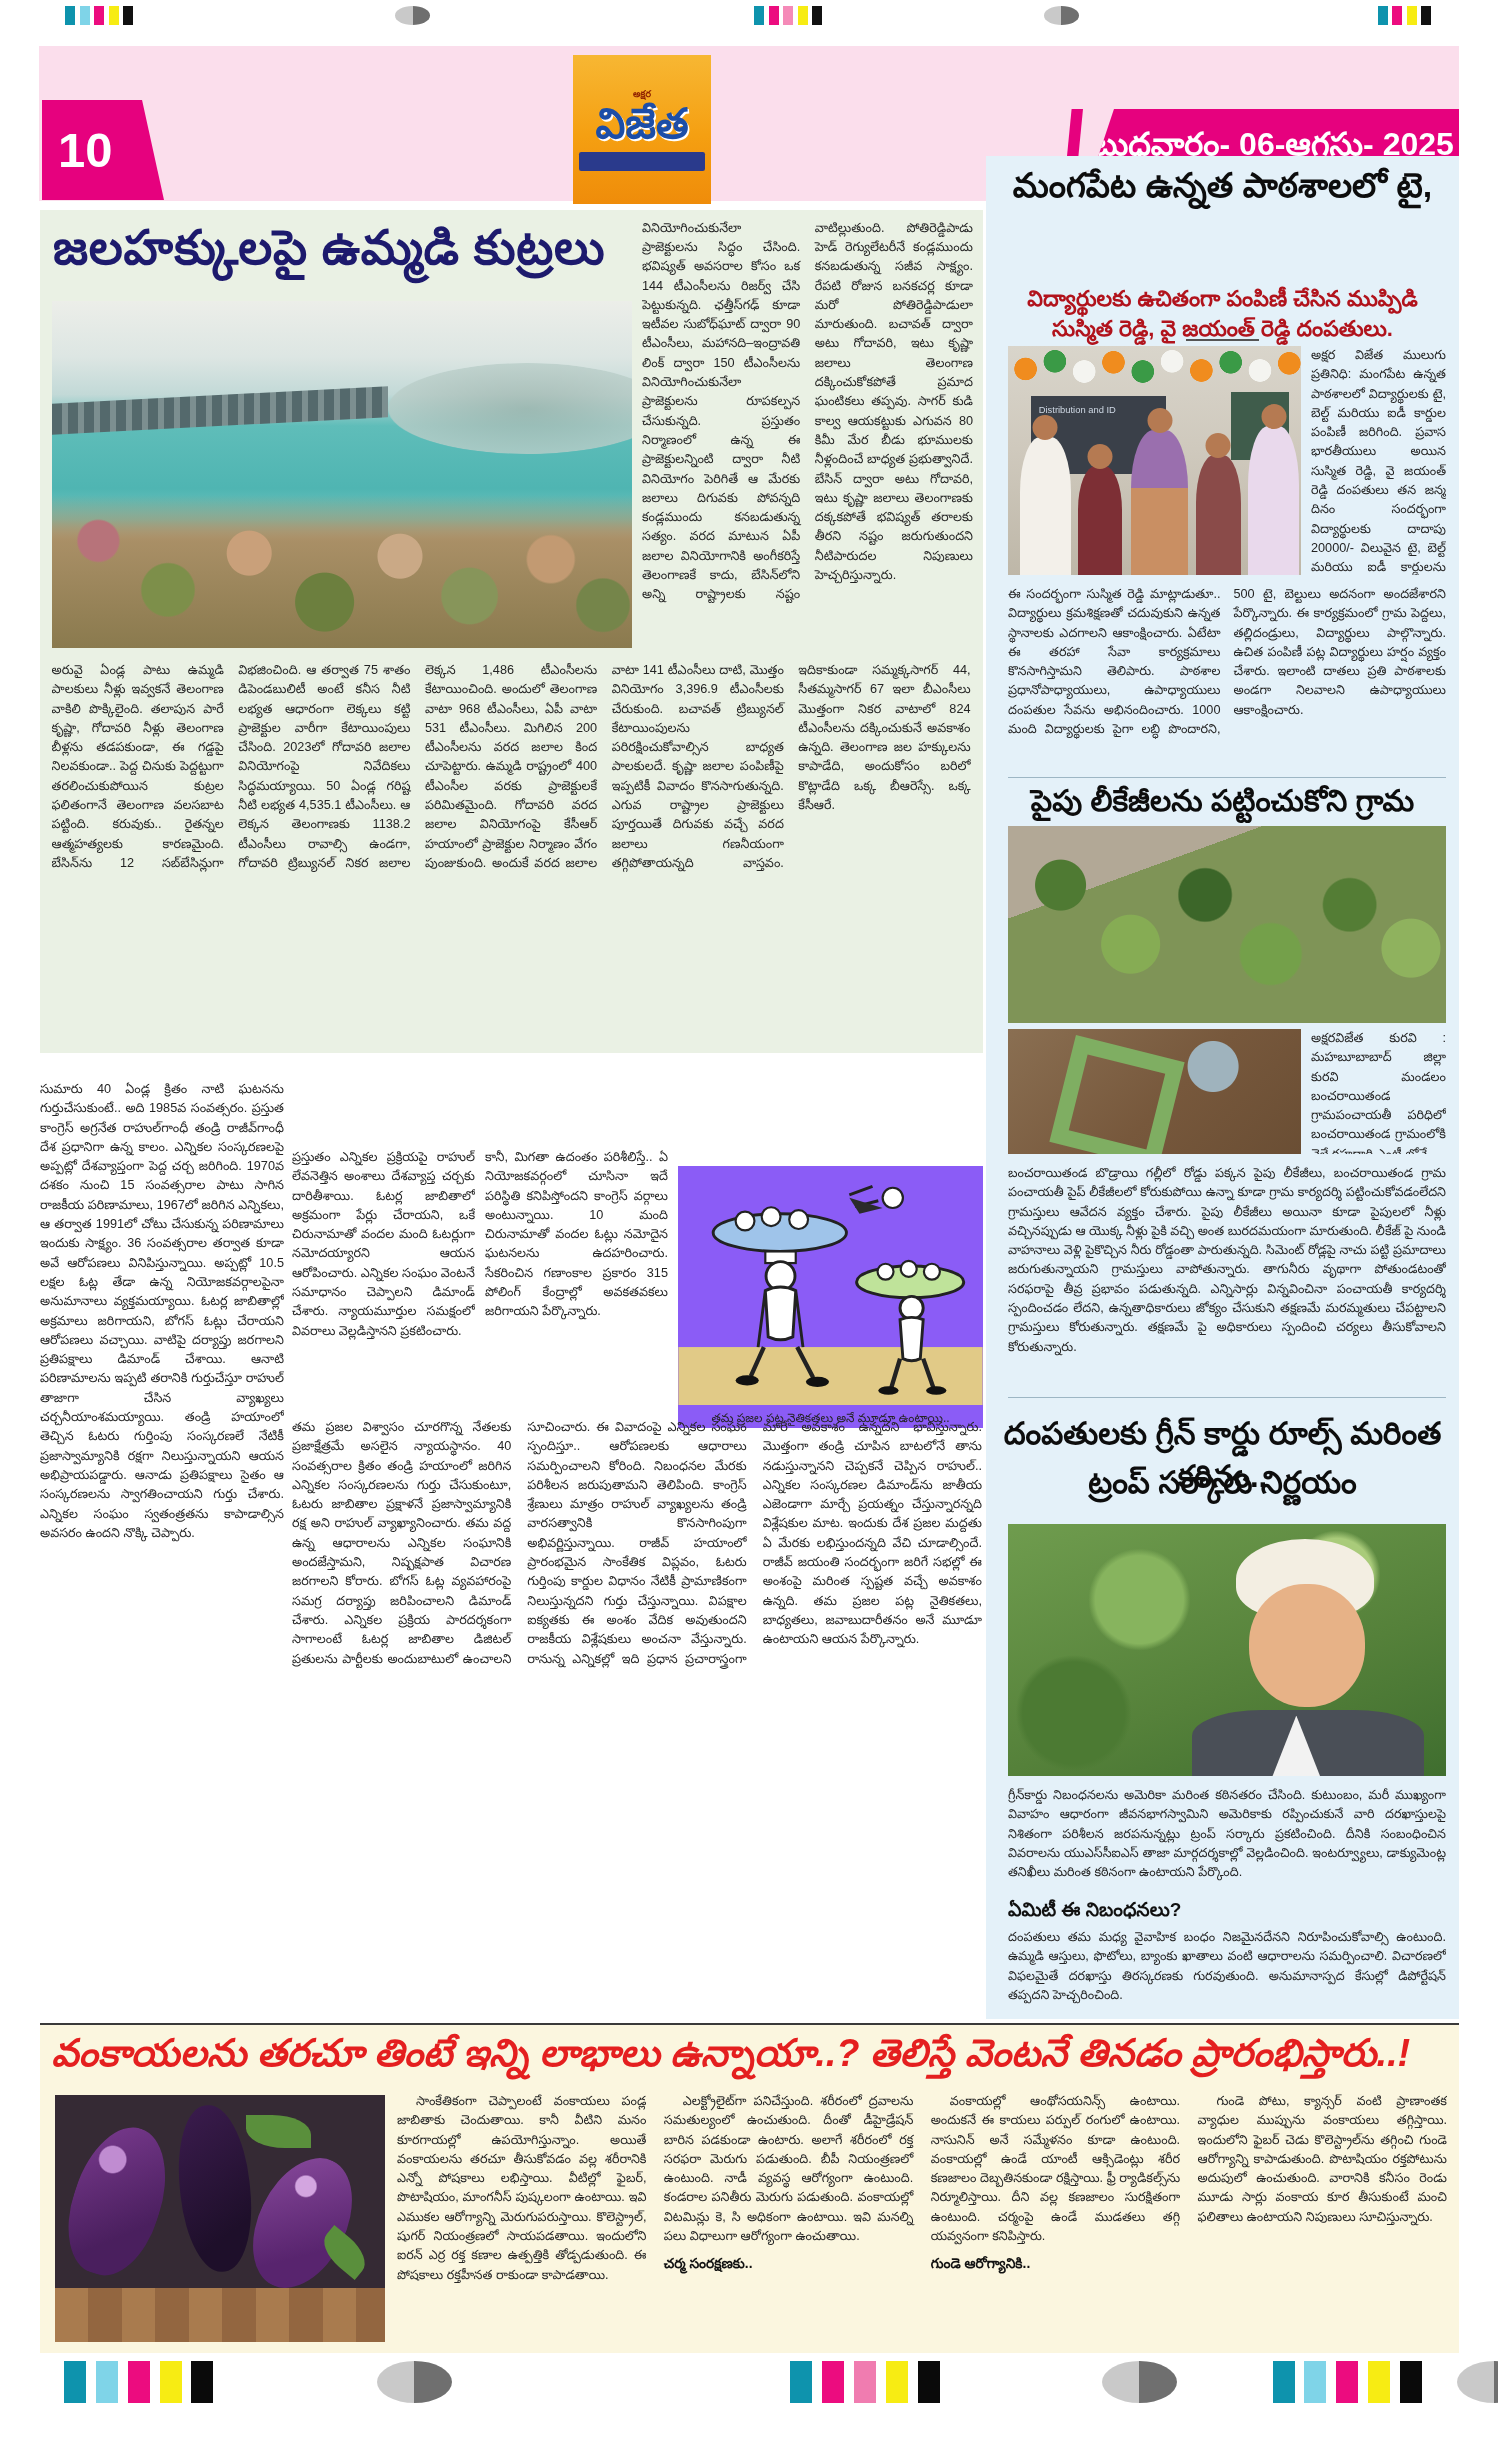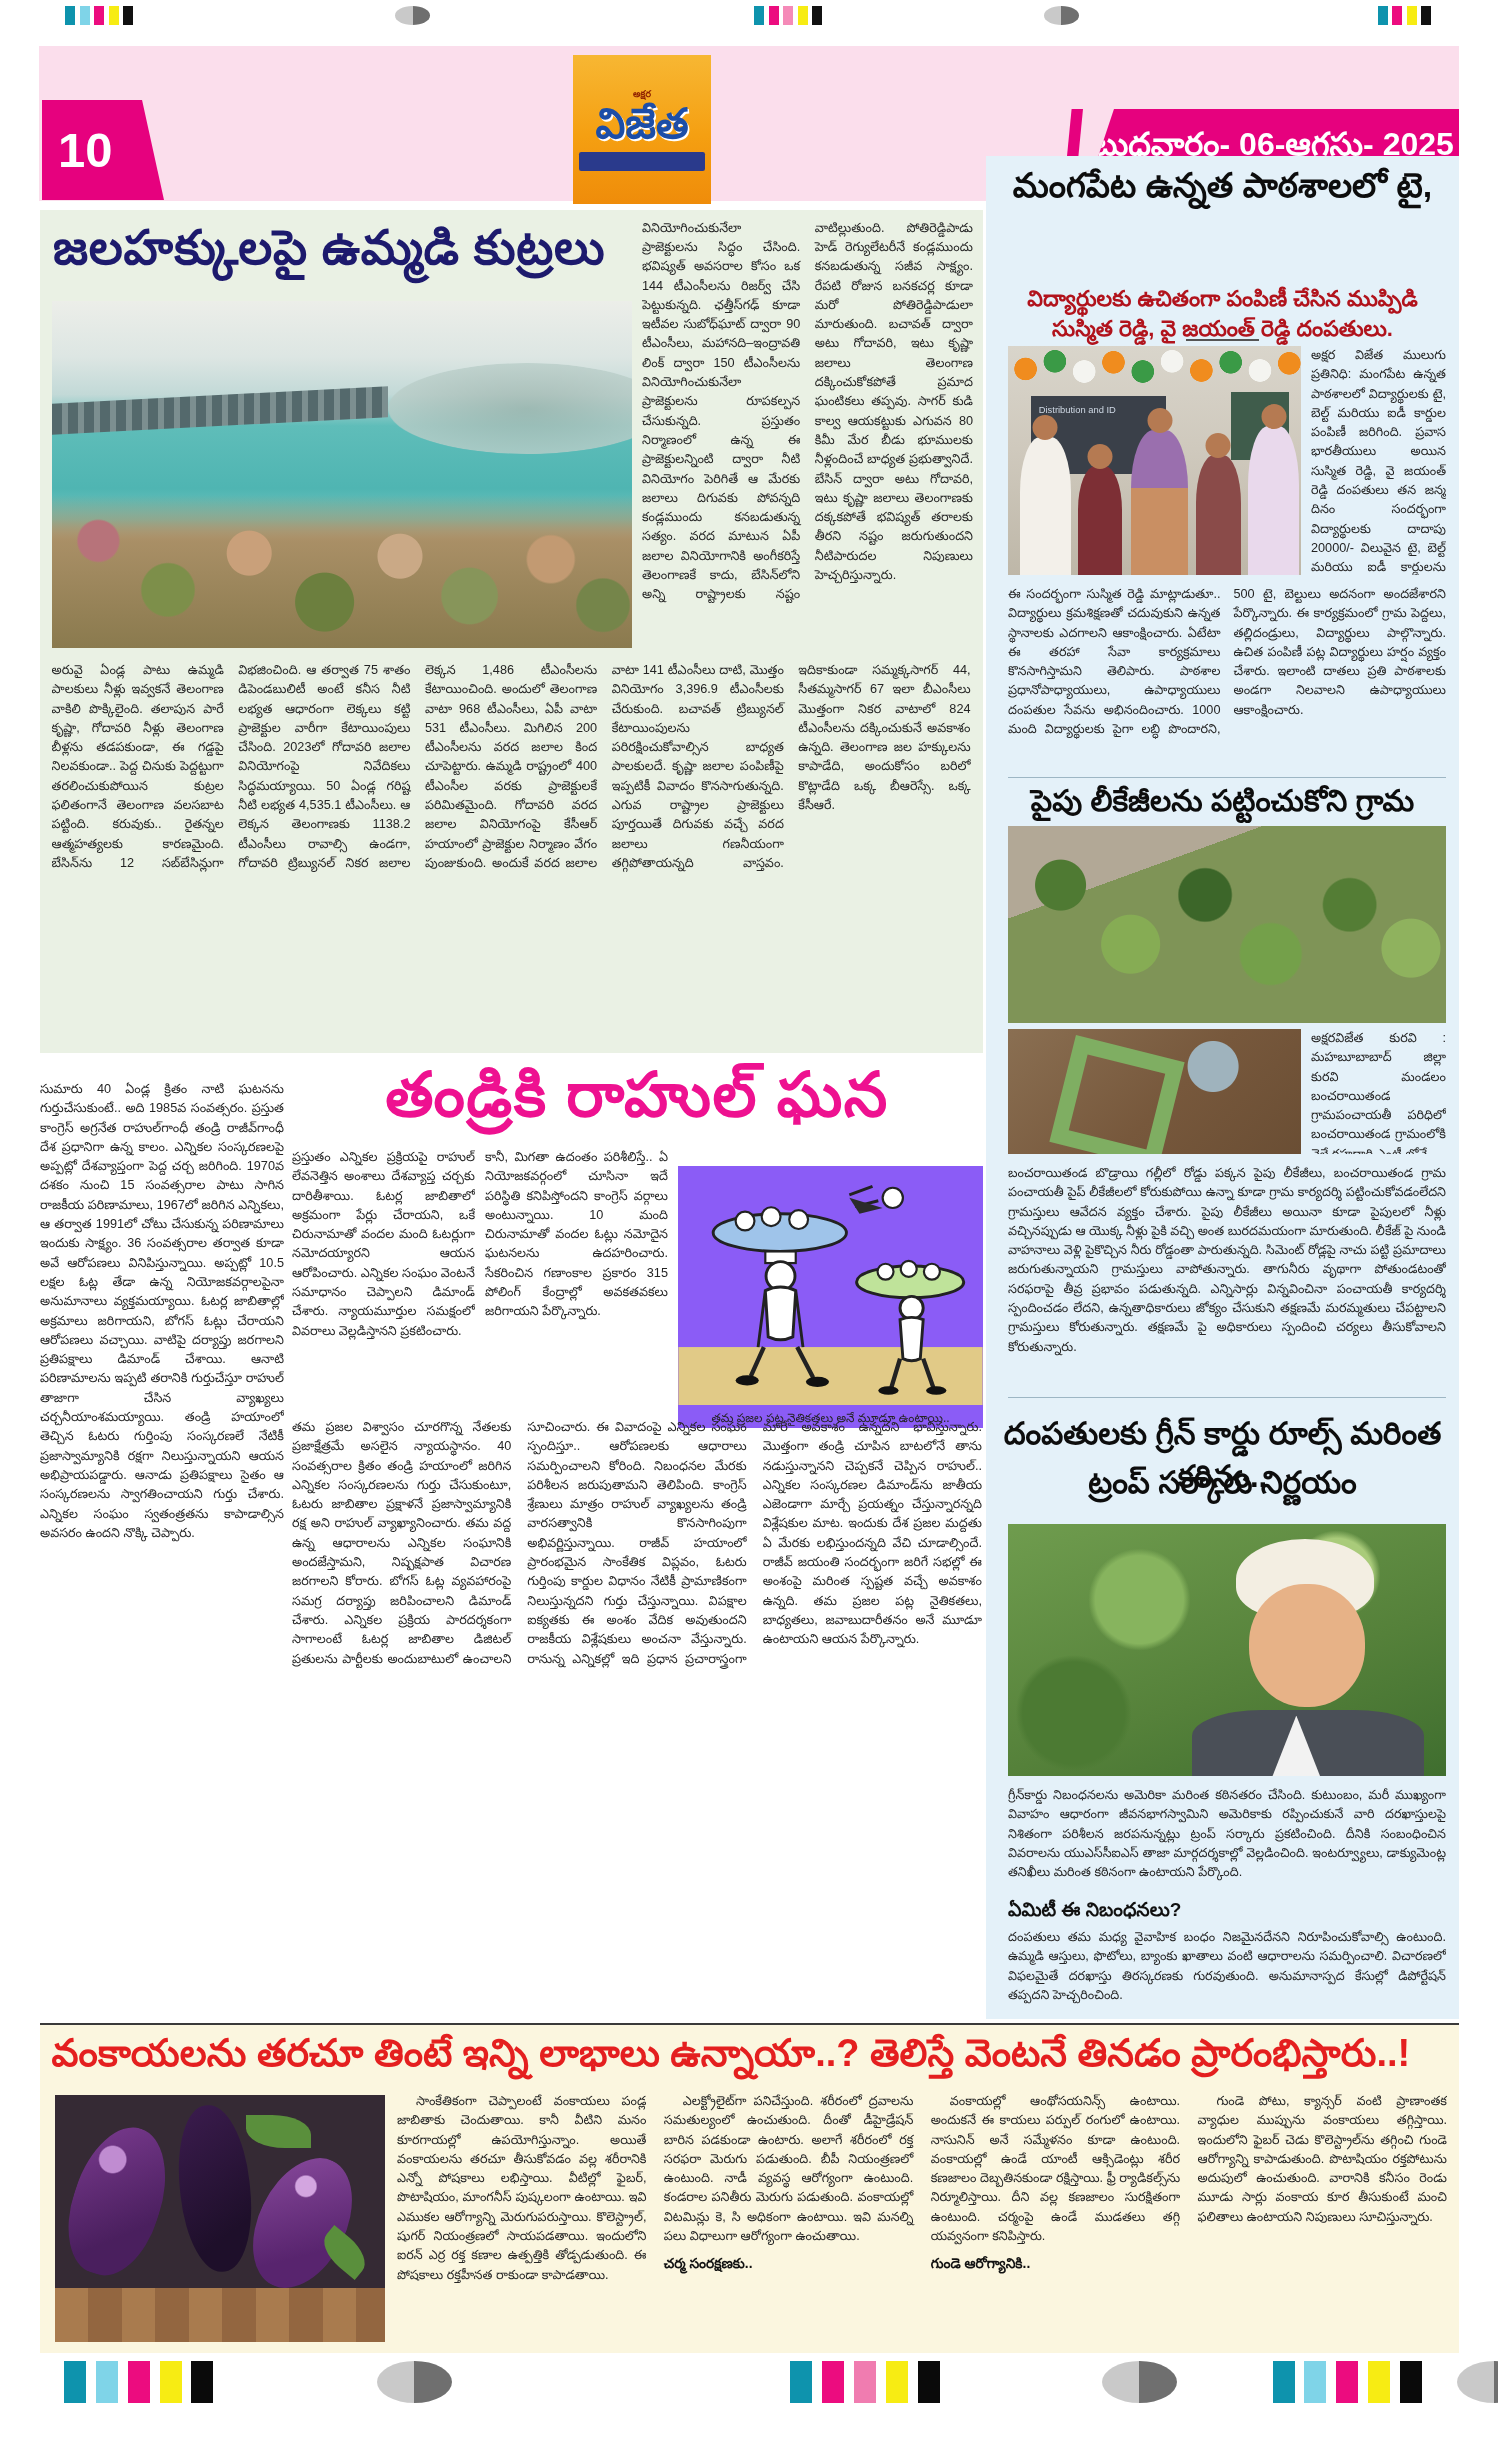--- a/index.html
+++ b/index.html
@@ -121,21 +121,21 @@
                    linear-gradient(160deg,#6f9c4e 0%,#55813a 60%,#3f6e2f 100%);}
   .t-hair{position:absolute;left:52%;top:6%;width:138px;height:80px;border-radius:50% 50% 40% 40%;background:#f3eee2;}
   .t-face{position:absolute;left:55%;top:24%;width:116px;height:123px;border-radius:48%;background:#e7b287;}
   .t-suit{position:absolute;left:42%;top:74%;width:232px;height:87px;border-radius:30% 30% 0 0;background:#4a4f57;}
   .t-shirt{position:absolute;left:60%;top:76%;width:51px;height:65px;background:#f2f2f2;clip-path:polygon(50% 0,100% 100%,0 100%);}
   .gc-body{left:22px;top:1630px;width:438px;height:109px;}
   .gc-sub{left:22px;top:1743px;width:438px;font-size:19px;font-weight:bold;color:#111;}
   .gc-body2{left:22px;top:1772px;width:438px;height:87px;}
   
   .cream{left:40px;top:2023px;width:1419px;height:328px;background:#fbf6df;border-top:2.2px solid #3a3a3a;}
-  .brinjal-h{left:11.6px;top:7.3px;width:1396px;font-size:38px;font-weight:900;color:#e41f1f;}
+  .brinjal-h{left:11.6px;top:7.3px;width:1396px;font-size:38px;font-weight:900;color:#e41f1f;font-style:italic;}
   .egg-photo{left:14.5px;top:70px;width:330px;height:247px;overflow:hidden;background:#352a34;}
   .egg1{position:absolute;left:6%;top:12%;width:87px;height:152px;border-radius:50% 50% 46% 46%;transform:rotate(18deg);
         background:radial-gradient(circle at 30% 25%,#c08cd1 0 13px,transparent 14.5px),linear-gradient(140deg,#7b3b90,#4a1f5e 70%);}
   .egg2{position:absolute;left:38%;top:4%;width:70px;height:167px;border-radius:48%;transform:rotate(-6deg);
         background:linear-gradient(150deg,#3c1c4f,#1e0f2a 75%);}
   .egg3{position:absolute;left:62%;top:24%;width:87px;height:138px;border-radius:50%;transform:rotate(26deg);
         background:radial-gradient(circle at 35% 25%,#d3a5e0 0 10px,transparent 11.6px),linear-gradient(140deg,#8a4b9e,#58246e 70%);}
   .leaf{position:absolute;background:#5a8f3c;border-radius:0 60% 0 60%;}
   .wood{position:absolute;left:0;bottom:0;width:100%;height:22%;background:repeating-linear-gradient(90deg,#a97b4e 0 33px,#936640 33px 67px);}
   .brinjal-text{left:357px;top:67px;width:1050px;height:252px;column-count:4;column-gap:17.4px;}
@@ -183,21 +183,20 @@
     <div class="dam-hill"></div>
     <div class="dam-wall"></div>
     <div class="dam-scrub"></div>
   </div>
   <div class="abs water-right bodytext">వినియోగించుకునేలా ప్రాజెక్టులను సిద్ధం చేసింది. భవిష్యత్ అవసరాల కోసం ఒక 144 టీఎంసీలను రిజర్వ్ చేసి పెట్టుకున్నది. ఛత్తీస్‌గఢ్ కూడా ఇటీవల సుబోధ్‌ఘాట్ ద్వారా 90 టీఎంసీలు, మహానది–ఇంద్రావతి లింక్ ద్వారా 150 టీఎంసీలను వినియోగించుకునేలా ప్రాజెక్టులను రూపకల్పన చేసుకున్నది. ప్రస్తుతం నిర్మాణంలో ఉన్న ఈ ప్రాజెక్టులన్నింటి ద్వారా నీటి వినియోగం పెరిగితే ఆ మేరకు జలాలు దిగువకు పోవన్నది కండ్లముందు కనబడుతున్న సత్యం. వరద మాటున ఏపీ జలాల వినియోగానికి అంగీకరిస్తే తెలంగాణకే కాదు, బేసిన్‌లోని అన్ని రాష్ట్రాలకు నష్టం వాటిల్లుతుంది. పోతిరెడ్డిపాడు హెడ్ రెగ్యులేటరీనే కండ్లముందు కనబడుతున్న సజీవ సాక్ష్యం. రేపటి రోజున బనకచర్ల కూడా మరో పోతిరెడ్డిపాడులా మారుతుంది. బచావత్ ద్వారా అటు గోదావరి, ఇటు కృష్ణా జలాలు తెలంగాణ దక్కించుకోకపోతే ప్రమాద ఘంటికలు తప్పవు. సాగర్ కుడి కాల్వ ఆయకట్టుకు ఎగువన 80 కిమీ మేర బీడు భూములకు నీళ్లందించే బాధ్యత ప్రభుత్వానిదే. బేసిన్ ద్వారా అటు గోదావరి, ఇటు కృష్ణా జలాలు తెలంగాణకు దక్కకపోతే భవిష్యత్ తరాలకు తీరని నష్టం జరుగుతుందని నీటిపారుదల నిపుణులు హెచ్చరిస్తున్నారు.</div>
   <div class="abs water-bottom bodytext">అరువై ఏండ్ల పాటు ఉమ్మడి పాలకులు నీళ్లు ఇవ్వకనే తెలంగాణ వాకిలి పొక్కిలైంది. తలాపున పారే కృష్ణా, గోదావరి నీళ్లు తెలంగాణ బీళ్లను తడపకుండా, ఈ గడ్డపై నిలవకుండా.. పెద్ద చినుకు పెద్దట్టుగా తరలించుకుపోయిన కుట్రల ఫలితంగానే తెలంగాణ వలసబాట పట్టింది. కరువుకు.. రైతన్నల ఆత్మహత్యలకు కారణమైంది. బేసిన్‌ను 12 సబ్‌బేసిన్లుగా విభజించింది. ఆ తర్వాత 75 శాతం డిపెండబులిటీ అంటే కనీస నీటి లభ్యత ఆధారంగా లెక్కలు కట్టి ప్రాజెక్టుల వారీగా కేటాయింపులు చేసింది. 2023లో గోదావరి జలాల వినియోగంపై నివేదికలు సిద్ధమయ్యాయి. 50 ఏండ్ల గరిష్ట నీటి లభ్యత 4,535.1 టీఎంసీలు. ఆ లెక్కన తెలంగాణకు 1138.2 టీఎంసీలు రావాల్సి ఉండగా, గోదావరి ట్రిబ్యునల్ నికర జలాల లెక్కన 1,486 టీఎంసీలను కేటాయించింది. అందులో తెలంగాణ వాటా 968 టీఎంసీలు, ఏపీ వాటా 531 టీఎంసీలు. మిగిలిన 200 టీఎంసీలను వరద జలాల కింద చూపెట్టారు. ఉమ్మడి రాష్ట్రంలో 400 టీఎంసీల వరకు ప్రాజెక్టులకే పరిమితమైంది. గోదావరి వరద జలాల వినియోగంపై కేసీఆర్ హయాంలో ప్రాజెక్టుల నిర్మాణం వేగం పుంజుకుంది. అందుకే వరద జలాల వాటా 141 టీఎంసీలు దాటి, మొత్తం వినియోగం 3,396.9 టీఎంసీలకు చేరుకుంది. బచావత్ ట్రిబ్యునల్ కేటాయింపులను పరిరక్షించుకోవాల్సిన బాధ్యత పాలకులదే. కృష్ణా జలాల పంపిణీపై ఇప్పటికీ వివాదం కొనసాగుతున్నది. ఎగువ రాష్ట్రాల ప్రాజెక్టులు పూర్తయితే దిగువకు వచ్చే వరద జలాలు గణనీయంగా తగ్గిపోతాయన్నది వాస్తవం. ఇదికాకుండా సమ్మక్కసాగర్ 44, సీతమ్మసాగర్ 67 ఇలా బీఎంసీలు మొత్తంగా నికర వాటాలో 824 టీఎంసీలను దక్కించుకునే అవకాశం ఉన్నది. తెలంగాణ జల హక్కులను కాపాడేది, అందుకోసం బరిలో కొట్లాడేది ఒక్క బీఆరెస్సే. ఒక్క కేసీఆరే.</div>
 </div>
 
 <div class="abs rahul-sec">
   <div class="abs rahul-left bodytext">సుమారు 40 ఏండ్ల క్రితం నాటి ఘటనను గుర్తుచేసుకుంటే.. అది 1985వ సంవత్సరం. ప్రస్తుత కాంగ్రెస్ అగ్రనేత రాహుల్‌గాంధీ తండ్రి రాజీవ్‌గాంధీ దేశ ప్రధానిగా ఉన్న కాలం. ఎన్నికల సంస్కరణలపై అప్పట్లో దేశవ్యాప్తంగా పెద్ద చర్చ జరిగింది. 1970వ దశకం నుంచి 15 సంవత్సరాల పాటు సాగిన రాజకీయ పరిణామాలు, 1967లో జరిగిన ఎన్నికలు, ఆ తర్వాత 1991లో చోటు చేసుకున్న పరిణామాలు ఇందుకు సాక్ష్యం. 36 సంవత్సరాల తర్వాత కూడా అవే ఆరోపణలు వినిపిస్తున్నాయి. అప్పట్లో 10.5 లక్షల ఓట్ల తేడా ఉన్న నియోజకవర్గాలపైనా అనుమానాలు వ్యక్తమయ్యాయి. ఓటర్ల జాబితాల్లో అక్రమాలు జరిగాయని, బోగస్ ఓట్లు చేరాయని ఆరోపణలు వచ్చాయి. వాటిపై దర్యాప్తు జరగాలని ప్రతిపక్షాలు డిమాండ్ చేశాయి. ఆనాటి పరిణామాలను ఇప్పటి తరానికి గుర్తుచేస్తూ రాహుల్ తాజాగా చేసిన వ్యాఖ్యలు చర్చనీయాంశమయ్యాయి. తండ్రి హయాంలో తెచ్చిన ఓటరు గుర్తింపు సంస్కరణలే నేటికీ ప్రజాస్వామ్యానికి రక్షగా నిలుస్తున్నాయని ఆయన అభిప్రాయపడ్డారు. ఆనాడు ప్రతిపక్షాలు సైతం ఆ సంస్కరణలను స్వాగతించాయని గుర్తు చేశారు. ఎన్నికల సంఘం స్వతంత్రతను కాపాడాల్సిన అవసరం ఉందని నొక్కి చెప్పారు.</div>
-  <div class="abs rahul-headline">తండ్రికి రాహుల్ ఘన</div>
   <div class="abs rahul-colA bodytext">ప్రస్తుతం ఎన్నికల ప్రక్రియపై రాహుల్ లేవనెత్తిన అంశాలు దేశవ్యాప్త చర్చకు దారితీశాయి. ఓటర్ల జాబితాలో అక్రమంగా పేర్లు చేరాయని, ఒకే చిరునామాతో వందల మంది ఓటర్లుగా నమోదయ్యారని ఆయన ఆరోపించారు. ఎన్నికల సంఘం వెంటనే సమాధానం చెప్పాలని డిమాండ్ చేశారు. న్యాయమూర్తుల సమక్షంలో వివరాలు వెల్లడిస్తానని ప్రకటించారు.</div>
   <div class="abs rahul-colB bodytext">కానీ, మిగతా ఉదంతం పరిశీలిస్తే.. ఏ నియోజకవర్గంలో చూసినా ఇదే పరిస్థితి కనిపిస్తోందని కాంగ్రెస్ వర్గాలు అంటున్నాయి. 10 మంది చిరునామాతో వందల ఓట్లు నమోదైన ఘటనలను ఉదహరించారు. సేకరించిన గణాంకాల ప్రకారం 315 పోలింగ్ కేంద్రాల్లో అవకతవకలు జరిగాయని పేర్కొన్నారు.</div>
   <div class="abs cartoon">
     <svg width="305" height="239" viewBox="0 0 420 330">
       <rect x="0" y="250" width="420" height="80" fill="#f6e66b" opacity="0.8"></rect>
       <ellipse cx="140" cy="92" rx="92" ry="26" fill="#9fc4ea" stroke="#222" stroke-width="4"></ellipse>
       <circle cx="92" cy="76" r="13" fill="#fff" stroke="#222" stroke-width="3"></circle>
       <circle cx="128" cy="70" r="13" fill="#fff" stroke="#222" stroke-width="3"></circle>
       <circle cx="166" cy="74" r="13" fill="#fff" stroke="#222" stroke-width="3"></circle>
       <rect x="120" y="118" width="42" height="16" fill="#fff" stroke="#222" stroke-width="3"></rect>

